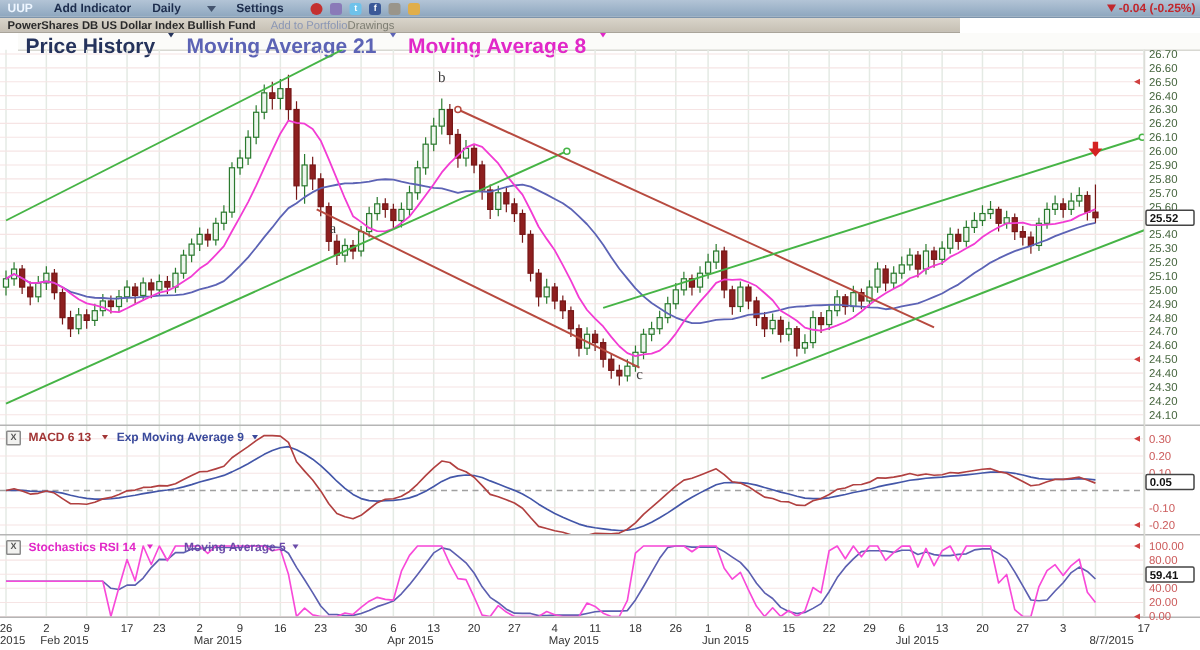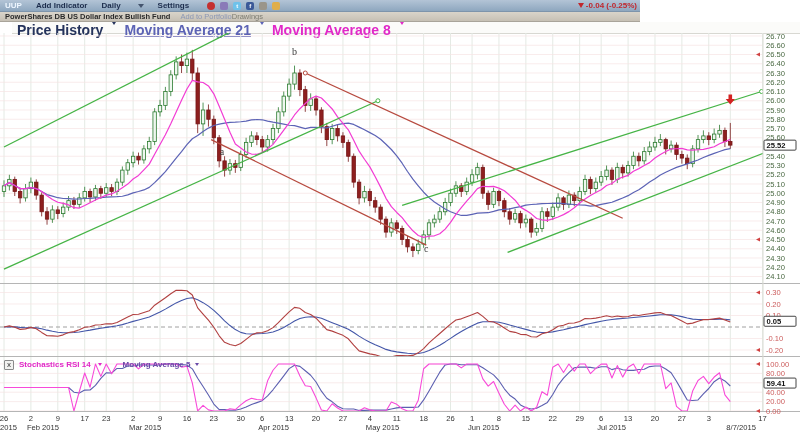--- a/index.html
+++ b/index.html
@@ -1,20 +1,20 @@
 <!DOCTYPE html>
 <html><head>
 <meta charset="utf-8">
 <style>
   html,body{margin:0;padding:0;background:#fff;}
   #app{position:relative;width:800px;height:433px;overflow:hidden;
        font-family:"Liberation Sans",sans-serif;background:#fff;
        -webkit-font-smoothing:antialiased;}
   
-  #toolbar{position:absolute;left:0;top:0;width:640px;height:11px;
+  #toolbar{position:absolute;left:0;top:0;width:800px;height:11px;
     background:linear-gradient(#b3c4d6,#8ea7bf);border-bottom:1px solid #7d94ab;
     display:flex;align-items:center;font-size:8px;color:#1d2d4d;font-weight:bold;}
   #toolbar .sym{color:#eef6ff;margin:0 14px 0 5px;}
   #toolbar .tbi{margin-right:14px;cursor:default;}
   .tri{display:inline-block;width:0;height:0;border-left:3px solid transparent;
        border-right:3px solid transparent;border-top:4px solid #44546e;
        vertical-align:middle;margin-left:3px;}
   .tri.sm{border-left-width:2.5px;border-right-width:2.5px;border-top-width:3.5px;}
   #tb-icons{display:flex;gap:5px;margin-left:4px;align-items:center;}
   #tb-icons .ic{width:8px;height:8px;display:inline-block;font-size:6px;line-height:8px;
@@ -28,21 +28,21 @@
     background:linear-gradient(#d9d4ca,#c6c0b4);border-bottom:1px solid #a9a49a;
     display:flex;align-items:center;font-size:7.5px;color:#2a2a2a;}
   #subbar .fund{font-weight:bold;margin:0 10px 0 5px;}
   #subbar .lnk{color:#8b97b5;}
   #subbar .lnk2{color:#7d7d72;}
   
   #indbar{position:absolute;left:12px;top:22px;width:800px;height:11px;background:#fbfbf9;
     border-bottom:1px solid #d8d8d2;display:flex;align-items:flex-start;font-size:14px;}
   #indbar .ind{margin-right:6px;font-weight:bold;}
   #indbar .ph{color:#25335c;margin-left:5px;}
-  #indbar .m21{color:#5c63b5;text-decoration:underline;}
+  #indbar .m21{color:#5c63b5;}
   #indbar .m8{color:#e128c8;}
   
   #chart-wrap{position:absolute;left:0;top:33px;width:800px;height:400px;}
   svg{display:block;}
   
   .phead{position:absolute;left:4px;height:9px;display:flex;align-items:center;
     font-size:8px;font-weight:bold;z-index:5;}
   .phead .xbox{width:8px;height:8px;border:1px solid #8a8a8a;background:#f2f2f0;
     color:#555;font-size:6px;line-height:8px;text-align:center;font-weight:bold;
     margin-right:5px;border-radius:1px;}
@@ -568,20 +568,27 @@
         <text x="597.18" y="396.5" font-size="7.6" fill="#333" text-anchor="start" font-family="Liberation Sans,sans-serif" font-weight="normal">Jul 2015</text>
         <text x="628.08" y="388" font-size="7.6" fill="#333" text-anchor="middle" font-family="Liberation Sans,sans-serif" font-weight="normal">13</text>
         <text x="654.98" y="388" font-size="7.6" fill="#333" text-anchor="middle" font-family="Liberation Sans,sans-serif" font-weight="normal">20</text>
         <text x="681.88" y="388" font-size="7.6" fill="#333" text-anchor="middle" font-family="Liberation Sans,sans-serif" font-weight="normal">27</text>
         <text x="708.78" y="388" font-size="7.6" fill="#333" text-anchor="middle" font-family="Liberation Sans,sans-serif" font-weight="normal">3</text>
         <text x="726.3" y="396.5" font-size="7.6" fill="#333" text-anchor="start" font-family="Liberation Sans,sans-serif" font-weight="normal">8/7/2015</text>
         <text x="762.58" y="388" font-size="7.6" fill="#333" text-anchor="middle" font-family="Liberation Sans,sans-serif" font-weight="normal">17</text>
       </svg>
   </div>
 
+  <div class="phead" id="macd-head">
+    <span class="xbox">X</span>
+    <span class="l1">MACD 6 13</span>
+    <span class="tri sm" style="border-top-color:#a23535;"></span>
+    <span class="l2">Exp Moving Average 9</span>
+    <span class="tri sm" style="border-top-color:#3a4a9c;"></span>
+  </div>
 
   <div class="phead" id="stoch-head">
     <span class="xbox">X</span>
     <span class="l1">Stochastics RSI 14</span>
     <span class="tri sm" style="border-top-color:#e128c8;"></span>
     <span class="l2">Moving Average 5</span>
     <span class="tri sm" style="border-top-color:#6a4aa8;"></span>
   </div>
 
 </div>

